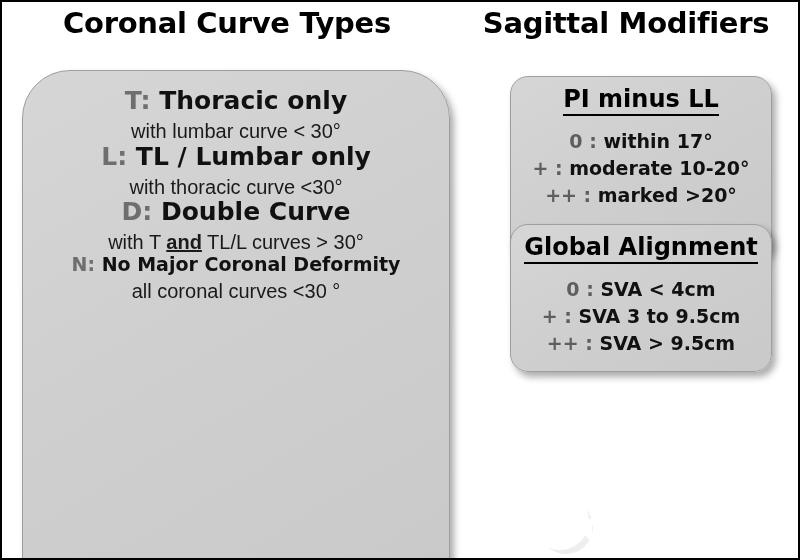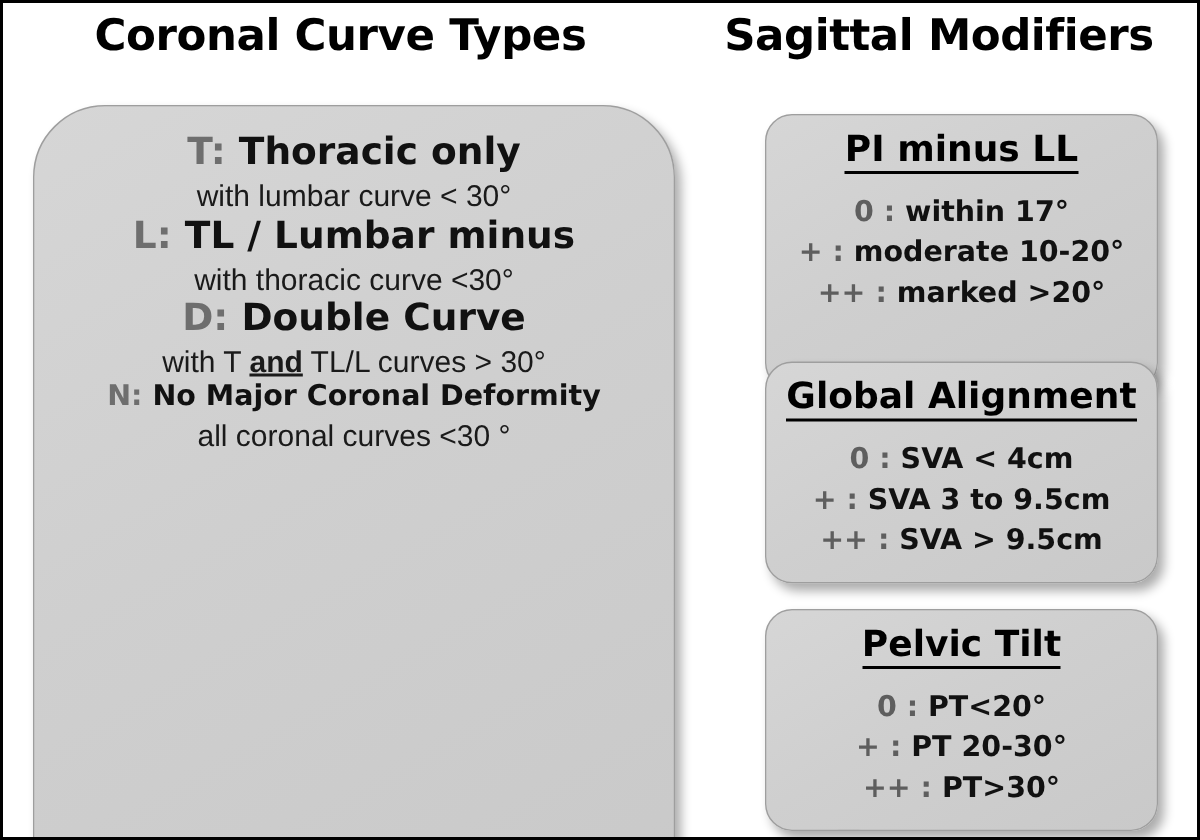--- a/index.html
+++ b/index.html
@@ -143,21 +143,21 @@
   
   .mod-card {
     left: 508px;
     width: 262px;
     border-radius: 18px;
     padding: 8px 6px 10px 6px;
     text-align: center;
     box-sizing: border-box;
   }
   #mod-card-0 { top: 74px;  height: 184px; }
-  #mod-card-1 { top: 239px; height: 148px; }
+  #mod-card-1 { top: 222px; height: 148px; }
   #mod-card-2 { top: 404px; height: 148px; }
 
   .mod-title {
     font-family: "DejaVu Sans", sans-serif;
     font-weight: 700;
     font-size: 24px;
     color: #000000;
     display: inline-block;
     border-bottom: 2.5px solid #000000;
     padding-bottom: 1px;
@@ -208,21 +208,21 @@
         <span>Thoracic only</span>
       </div>
       <div class="curve-sub">
         <span>with lumbar curve &lt; 30°</span><b></b><span></span>
       </div>
     </div>
 
     <div class="curve-item" id="curve-item-1">
       <div class="curve-title">
         <span class="pfx">L:</span>
-        <span>TL / Lumbar minus</span>
+        <span>TL / Lumbar only</span>
       </div>
       <div class="curve-sub">
         <span>with thoracic curve &lt;30°</span><b></b><span></span>
       </div>
     </div>
 
     <div class="curve-item" id="curve-item-2">
       <div class="curve-title">
         <span class="pfx">D:</span>
         <span>Double Curve</span>
@@ -263,26 +263,14 @@
       <span class="key">0</span><span class="key"> : </span><span>SVA &lt; 4cm</span>
     </div>
     <div class="mod-row">
       <span class="key">+</span><span class="key"> : </span><span>SVA 3 to 9.5cm</span>
     </div>
     <div class="mod-row">
       <span class="key">++</span><span class="key"> : </span><span>SVA &gt; 9.5cm</span>
     </div>
   </div>
 
-  <div class="panel mod-card" id="mod-card-2">
-    <div class="mod-title">Pelvic Tilt</div>
-    <div class="mod-row">
-      <span class="key">0</span><span class="key"> : </span><span>PT&lt;20°</span>
-    </div>
-    <div class="mod-row">
-      <span class="key">+</span><span class="key"> : </span><span>PT 20-30°</span>
-    </div>
-    <div class="mod-row">
-      <span class="key">++</span><span class="key"> : </span><span>PT&gt;30°</span>
-    </div>
-  </div>
 
 </div>
 
 </body></html>

